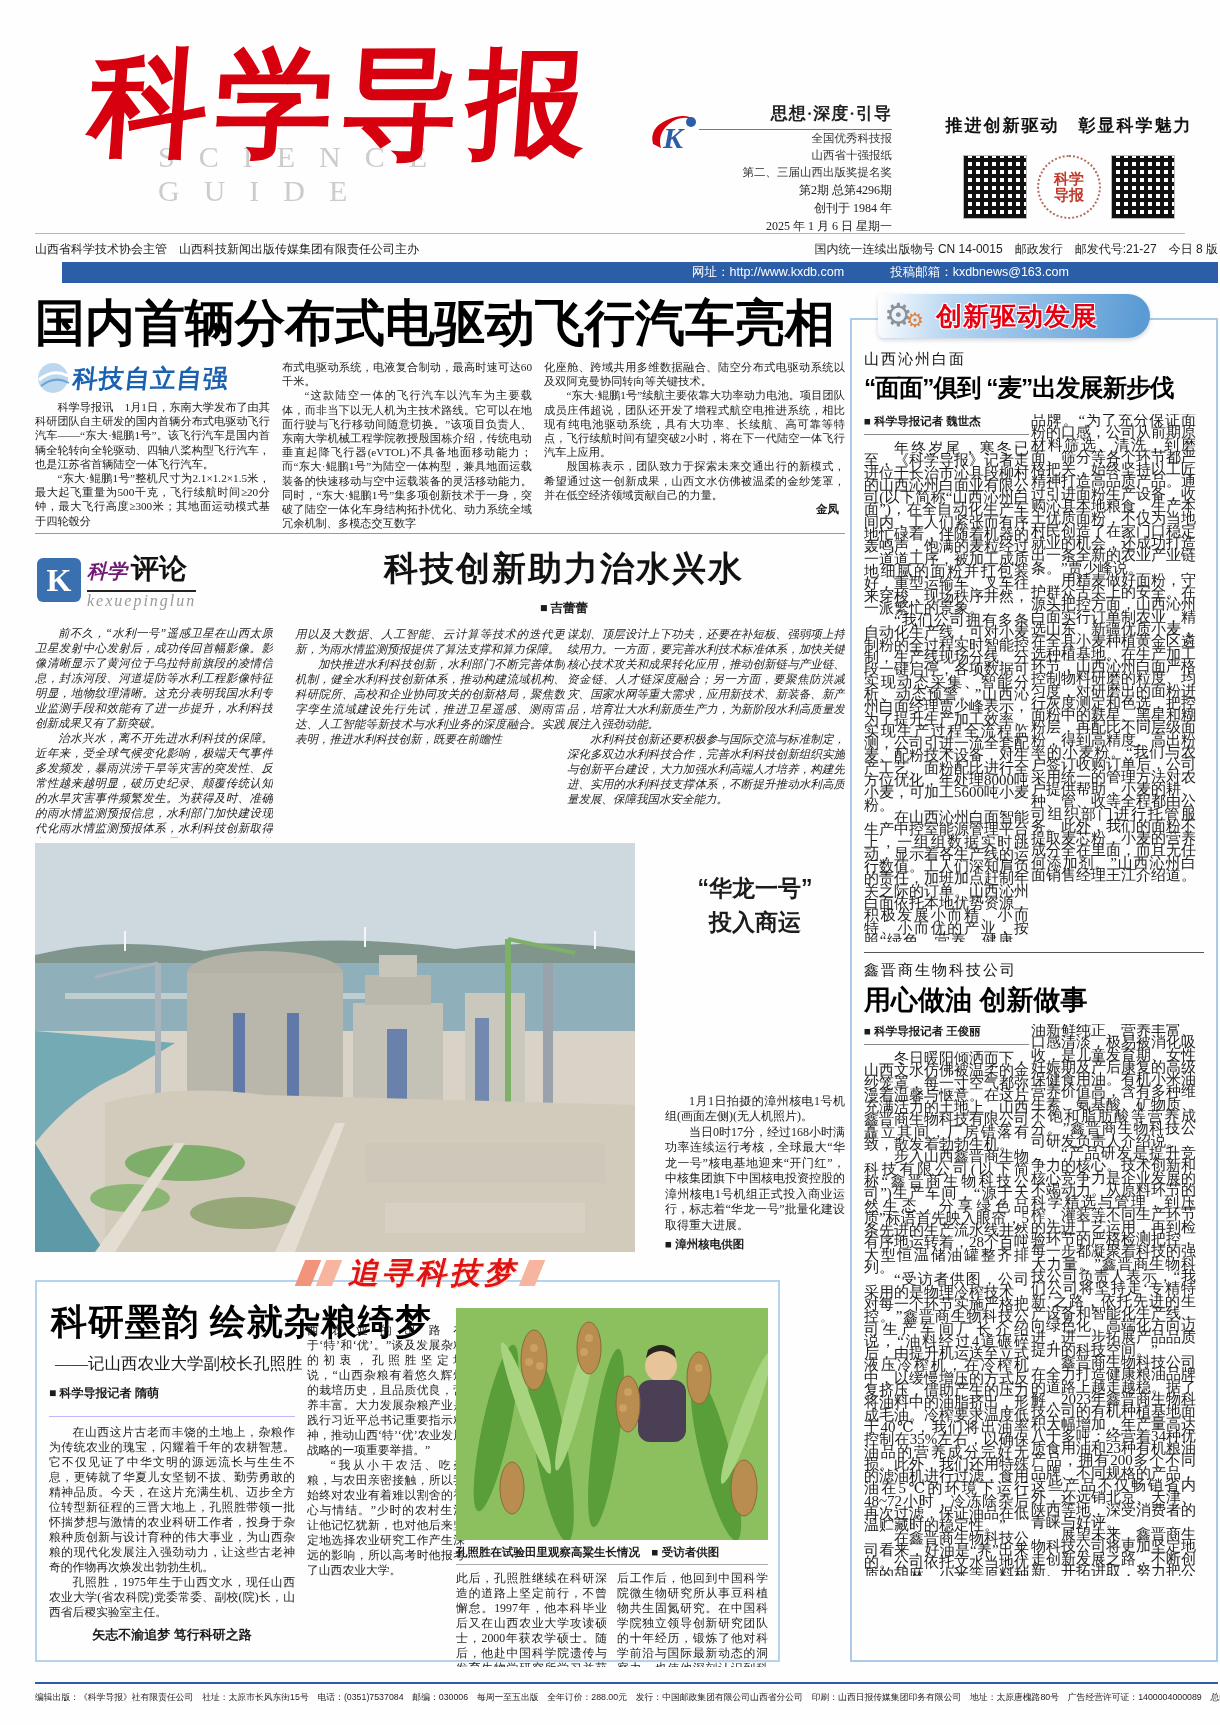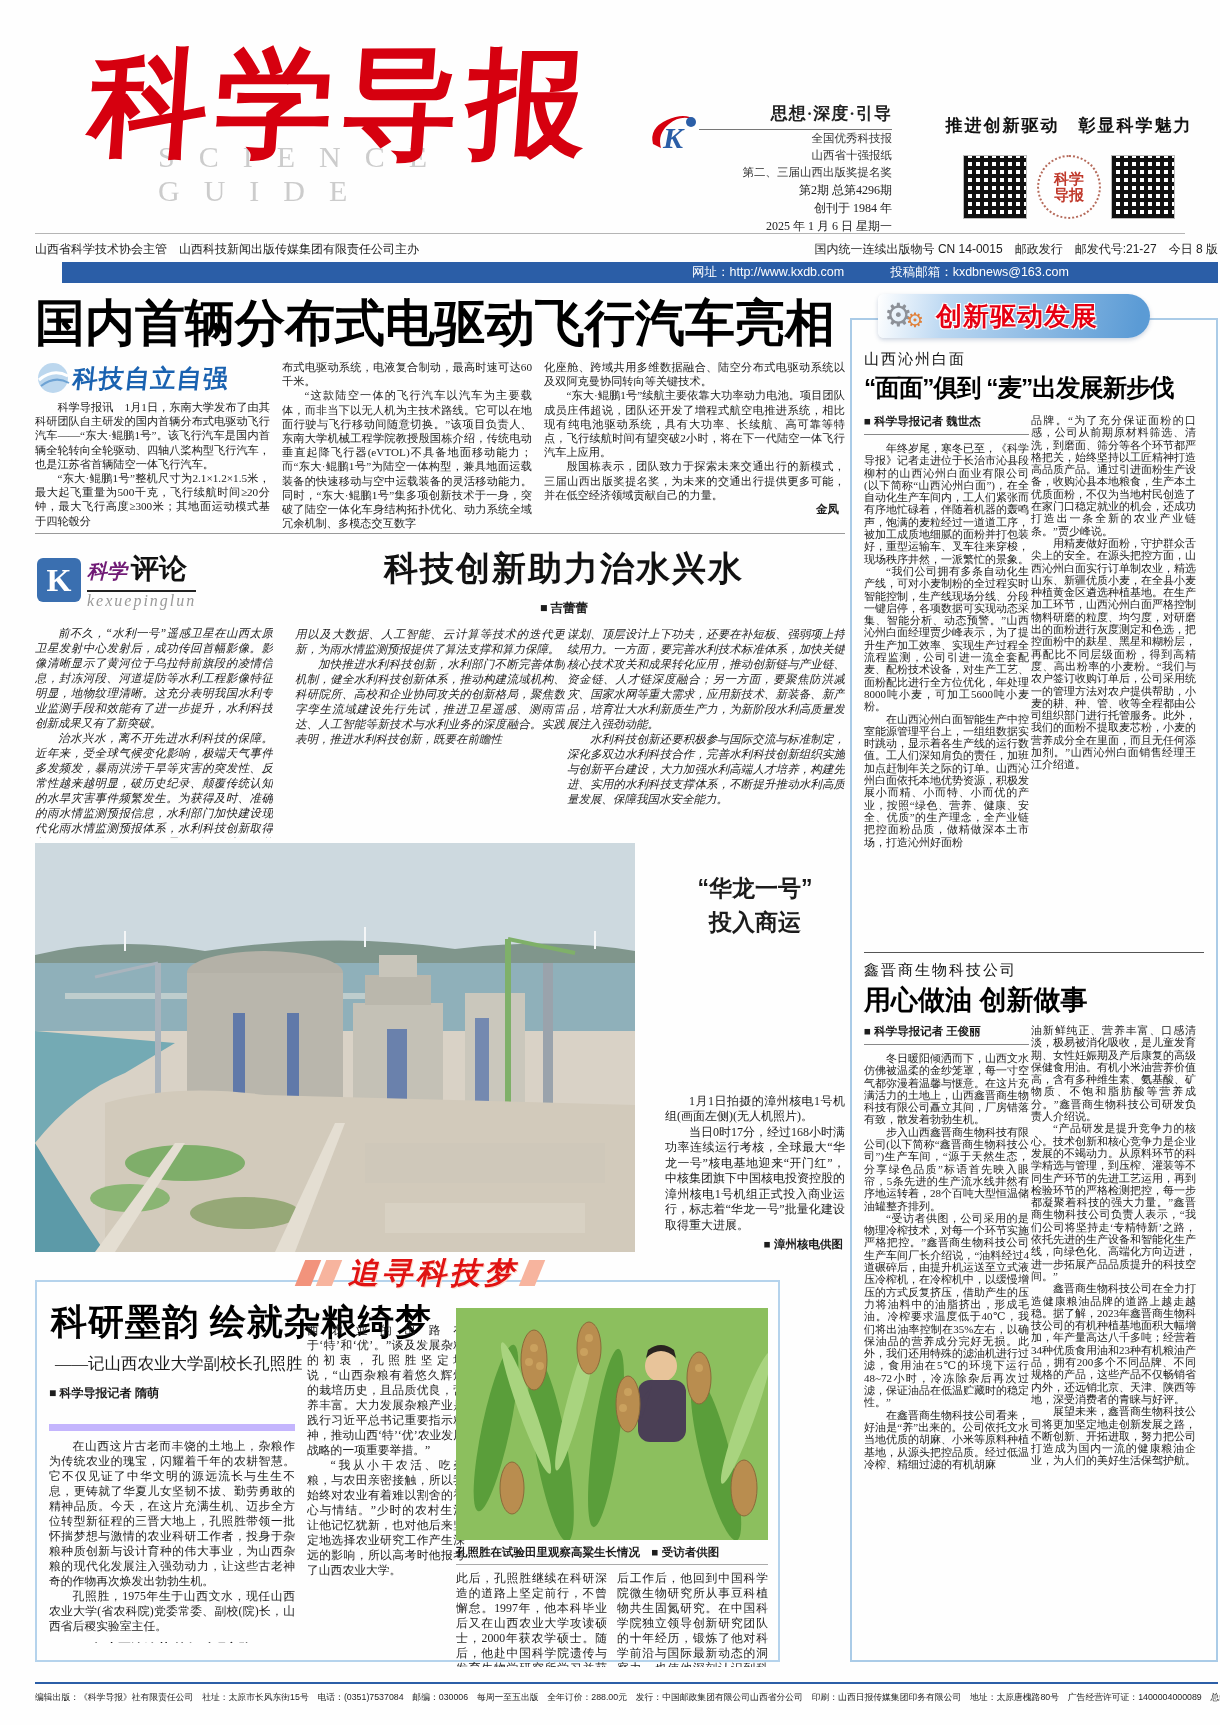--- a/index.html
+++ b/index.html
@@ -75,57 +75,57 @@
   .cmt-colA { width:270px; flex:none; }
   .cmt-colB { width:278px; flex:none; }
 
   
   .photo-row { position:absolute; left:35px; top:843px; width:810px; height:409px; display:flex; }
   .nuke-photo { width:600px; height:409px; flex:none; position:relative; overflow:hidden; background:linear-gradient(#ccd8de 0 28%, #9db4ba 28% 30%, #8fb0ba 30% 45%, #d9d2c6 45%); }
   .photo-caption-col { width:195px; margin-left:30px; display:flex; flex-direction:column; }
   .pc-title { margin-top:28px; text-align:center; font-size:23px; font-weight:bold; font-family:"Liberation Sans",sans-serif; line-height:34px; }
   .pc-text { margin-top:auto; font-size:12px; line-height:15.5px; text-align:justify; }
   .pc-text p { text-indent:2em; }
-  .pc-credit { text-align:right; font-size:11.5px; font-weight:bold; padding:4px 2px 0 0; font-family:"Liberation Sans",sans-serif; }
+  .pc-credit { text-align:left; font-size:11.5px; font-weight:bold; padding:4px 2px 0 0; font-family:"Liberation Sans",sans-serif; }
 
   
   .pursue { position:absolute; left:300px; top:1254px; height:38px; display:flex; align-items:center; z-index:3; }
   .slash { width:16px; height:26px; background:#f2937c; transform:skewX(-22deg); margin-right:5px; }
   .slash.s2 { background:#f7b49e; }
   .pursue .txt { font-size:30px; font-weight:bold; color:#e01212; font-style:italic; font-family:"DejaVu Serif",serif; letter-spacing:4px; margin:0 6px; text-shadow:1px 1px 0 #fbd9cc; }
 
   
   .bottom-box { position:absolute; left:35px; top:1280px; width:745px; height:382px; border:2px solid #b5d3ec; padding:10px 12px; }
   .bb-headline { font-size:36px; font-weight:bold; font-family:"Liberation Sans",sans-serif; letter-spacing:1px; margin:6px 0 6px 2px; color:#000; }
   .bb-subtitle { font-size:16.5px; margin:2px 0 10px 6px; }
   .bb-main { display:flex; gap:12px; }
   .bb-col1 { width:246px; flex:none; height:258px; overflow:hidden; }
   .bb-col2 { width:158px; flex:none; height:258px; overflow:hidden; margin-top:-62px; }
-  .byline { font-size:12px; font-weight:bold; font-family:"Liberation Sans",sans-serif; border-bottom:7px solid #c4b5fd; padding-bottom:22px; margin-bottom:8px; }
+  .byline { font-size:12px; font-weight:bold; font-family:"Liberation Sans",sans-serif; border-bottom:1px solid #c4b5fd; padding-bottom:14px; margin-bottom:8px; }
   .bb-text { font-size:11.8px; line-height:15px; text-align:justify; }
   .bb-text p { text-indent:2em; }
   .bb-subhead { font-size:13px; font-weight:bold; text-align:center; margin:6px 0; font-family:"Liberation Sans",sans-serif; }
   .bb-right { position:absolute; right:10px; top:26px; width:312px; }
   .sorghum-photo { width:312px; height:232px; position:relative; overflow:hidden; background:linear-gradient(#bcd9a0, #7ab54e 40%, #569637); }
   .sp-caption { font-size:11.5px; font-weight:bold; font-family:"Liberation Sans",sans-serif; padding:5px 0 4px; border-bottom:1px solid #aaa; }
   .bb-right-cols { display:flex; gap:10px; margin-top:6px; height:96px; overflow:hidden; }
   .bb-rc { width:151px; flex:none; }
 
   
   .sidebar { position:absolute; left:850px; top:318px; width:368px; height:1344px; border:2px solid #aacbe7; padding:10px 12px 8px; }
   .banner-innov { position:absolute; left:878px; top:294px; width:272px; height:44px; z-index:4; display:flex; align-items:center; background:linear-gradient(100deg,#ffffff 0%,#bcd8f2 25%,#5b9bd5 95%); border-radius:6px 22px 22px 6px; box-shadow:0 2px 4px rgba(60,90,140,.25); padding-left:4px; }
   .gears { position:relative; width:54px; height:44px; flex:none; }
   .gears .g1 { position:absolute; left:2px; top:2px; font-size:32px; color:#8d9198; }
   .gears .g2 { position:absolute; left:24px; top:14px; font-size:20px; color:#e0803a; }
   .banner-innov .txt { font-size:26px; font-weight:bold; color:#e60012; font-family:"Liberation Sans",sans-serif; letter-spacing:1px; text-shadow:1px 1px 0 #fff,-1px -1px 0 #fff,1px -1px 0 #fff,-1px 1px 0 #fff; }
   .sb-kicker { font-size:15px; letter-spacing:2px; color:#111; margin:20px 0 2px; }
   .sb-headline { font-size:24.5px; font-weight:bold; font-family:"Liberation Sans",sans-serif; letter-spacing:-1px; white-space:nowrap; color:#000; margin-bottom:10px; }
   .sb-cols { display:flex; gap:2px; }
   .sb-col { width:165px; flex:none; overflow:hidden; }
-  .sb-text { font-size:11px; line-height:12.3px; text-align:justify; }
+  .sb-text { font-size:15px; line-height:12.3px; text-align:justify; }
   .sb-text p { text-indent:2em; }
   .mian-col { height:528px; }
   .sb-divider { height:1px; background:#555; margin:10px 0 8px; }
   .oil-headline { font-size:27px; letter-spacing:0; margin-bottom:6px; }
   .oil-col { height:552px; }
   .sb-byline { font-size:11.5px; font-weight:bold; font-family:"Liberation Sans",sans-serif; border-bottom:1px solid #888; padding-bottom:5px; margin-bottom:7px; }
 
   
   .footer-rule { position:absolute; left:35px; top:1682px; width:1183px; height:2px; background:#2b5ea7; }
   .footer-text { position:absolute; left:35px; top:1692px; width:1183px; font-size:8.8px; color:#222; white-space:nowrap; font-family:"Liberation Sans",sans-serif; }
@@ -203,21 +203,21 @@
         </div>
     </div>
     <div class="lead-col2 body-text col noindent-first">
         <p>布式电驱动系统，电液复合制动，最高时速可达60千米。</p>
         <p>“这款陆空一体的飞行汽车以汽车为主要载体，而非当下以无人机为主技术路线。它可以在地面行驶与飞行移动间随意切换。”该项目负责人、东南大学机械工程学院教授殷国栋介绍，传统电动垂直起降飞行器(eVTOL)不具备地面移动能力；而“东大·鲲鹏1号”为陆空一体构型，兼具地面运载装备的快速移动与空中运载装备的灵活移动能力。同时，“东大·鲲鹏1号”集多项创新技术于一身，突破了陆空一体化车身结构拓扑优化、动力系统全域冗余机制、多模态交互数字</p>
       </div>
     <div class="lead-col3 col">
       <div class="body-text noindent-first">
           <p>化座舱、跨域共用多维数据融合、陆空分布式电驱动系统以及双阿克曼协同转向等关键技术。</p>
           <p>“东大·鲲鹏1号”续航主要依靠大功率动力电池。项目团队成员庄伟超说，团队还开发了增程式航空电推进系统，相比现有纯电池驱动系统，具有大功率、长续航、高可靠等特点，飞行续航时间有望突破2小时，将在下一代陆空一体飞行汽车上应用。</p>
-          <p>殷国栋表示，团队致力于探索未来交通出行的新模式，三届山西出版奖提名奖，为未来的交通出行提供更多可能，并在低空经济领域贡献自己的力量。</p>
+          <p>殷国栋表示，团队致力于探索未来交通出行的新模式，希望通过这一创新成果，山西文水仿佛被温柔的金纱笼罩，并在低空经济领域贡献自己的力量。</p>
         </div>
       <div class="signature">金凤</div>
     </div>
   </div>
 
   <div class="rule-mid"></div>
 
   <div class="comment-row">
     <div class="cmt-col1">
       <div class="badge-pinglun">

